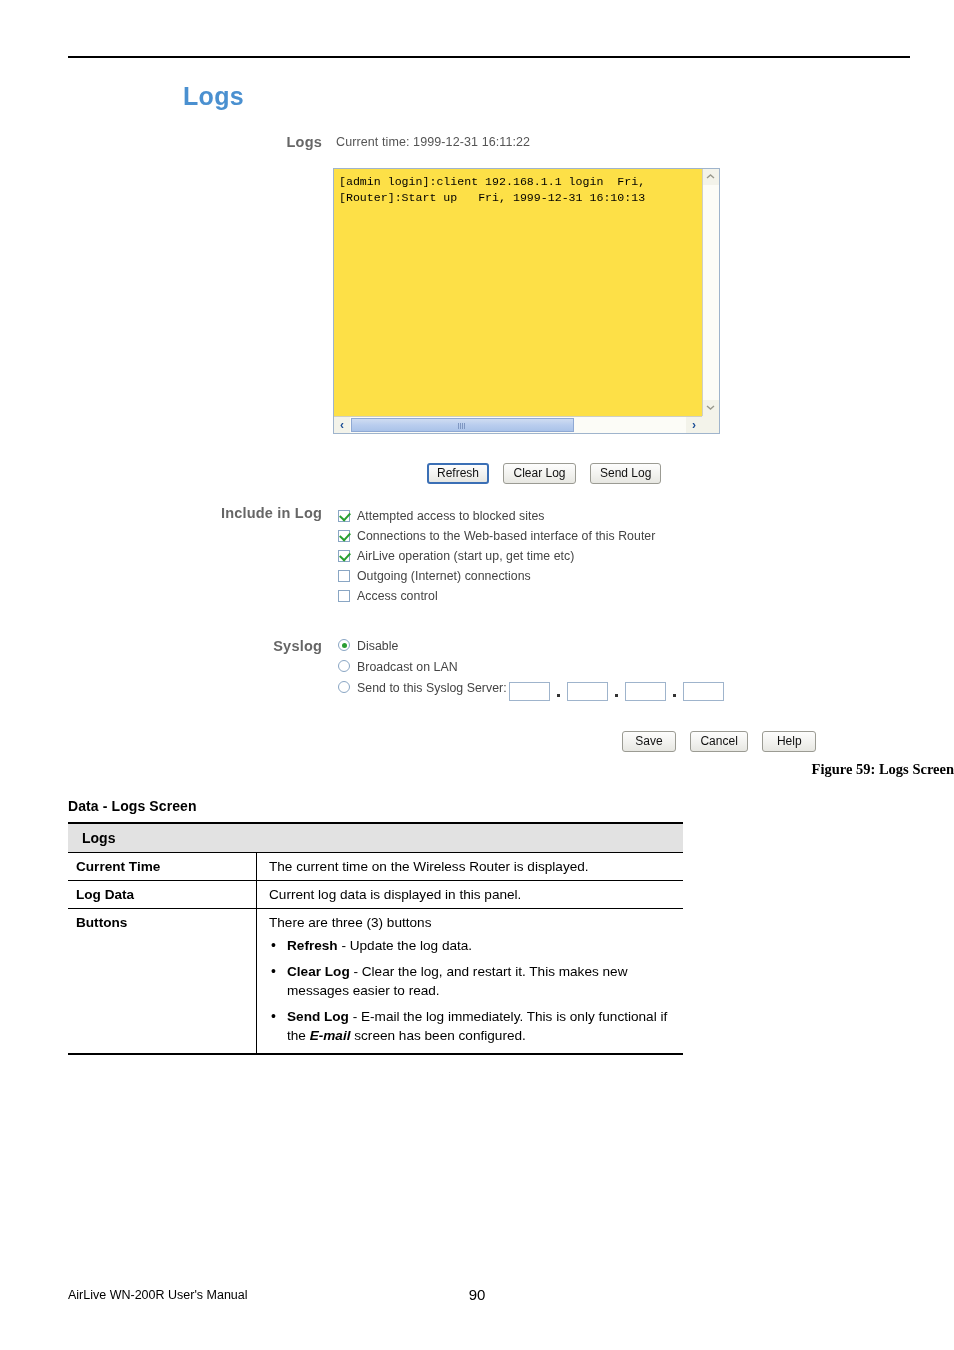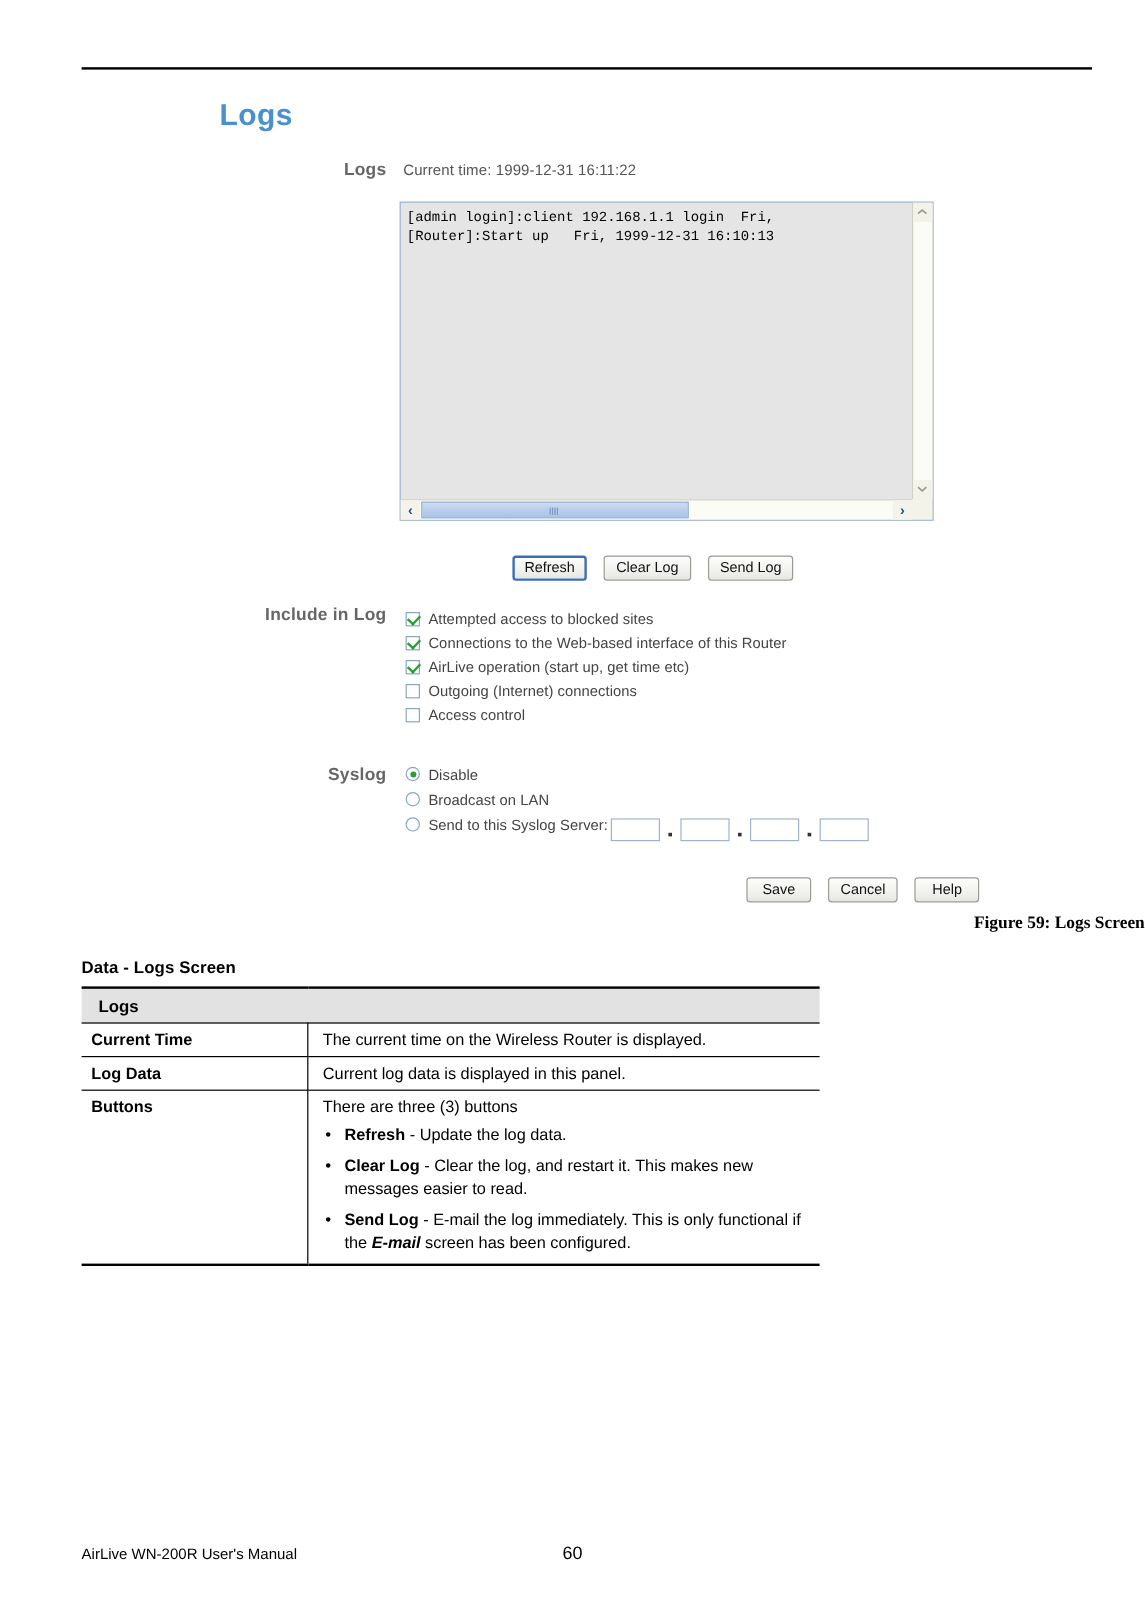--- a/index.html
+++ b/index.html
@@ -67,24 +67,24 @@
     font-size: 12.5px;
     color: #555555;
     letter-spacing: .1px;
   }
 
   
   .log-panel {
     position: absolute;
     left: 333px;
     top: 168px;
-    width: 445px;
+    width: 387px;
     height: 266px;
     border: 1px solid #9fb4cc;
-    background: #e5e5e5;
+    background: #fde047;
     box-sizing: border-box;
   }
   .log-text {
     position: absolute;
     left: 5px;
     top: 5px;
     right: 19px;
     bottom: 19px;
     font-family: "Liberation Mono", monospace;
     font-size: 11.6px;
@@ -539,13 +539,13 @@
         <li><span class="b">Refresh</span><span> - Update the log data.</span></li>
         <li><span class="b">Clear Log</span><span> - Clear the log, and restart it. This makes new messages easier to read.</span></li>
         <li><span class="b">Send Log</span><span> - E-mail the log immediately. This is only functional if the </span><span class="bi">E-mail</span><span> screen has been configured.</span></li>
       </ul>
     </td>
   </tr>
 </tbody>
   </table>
 
 <div class="footer-left">AirLive WN-200R User's Manual</div>
-<div class="footer-page">60</div>
+<div class="footer-page">90</div>
 
 </body></html>

